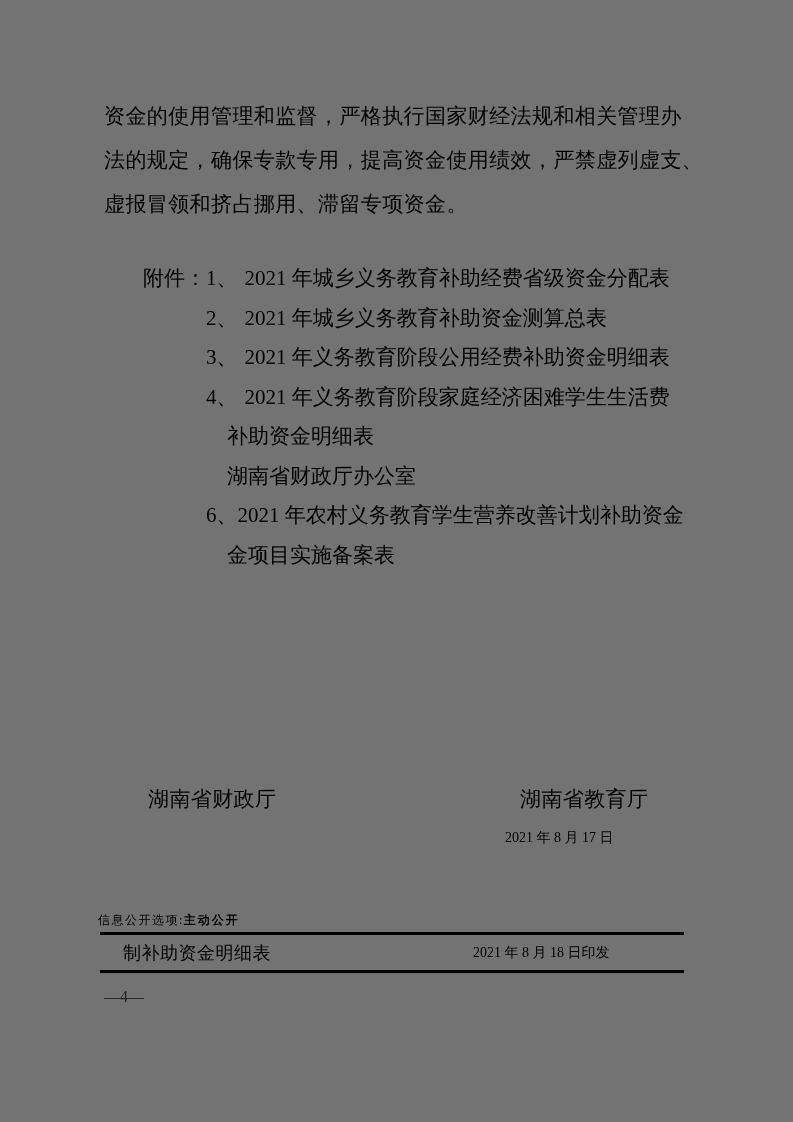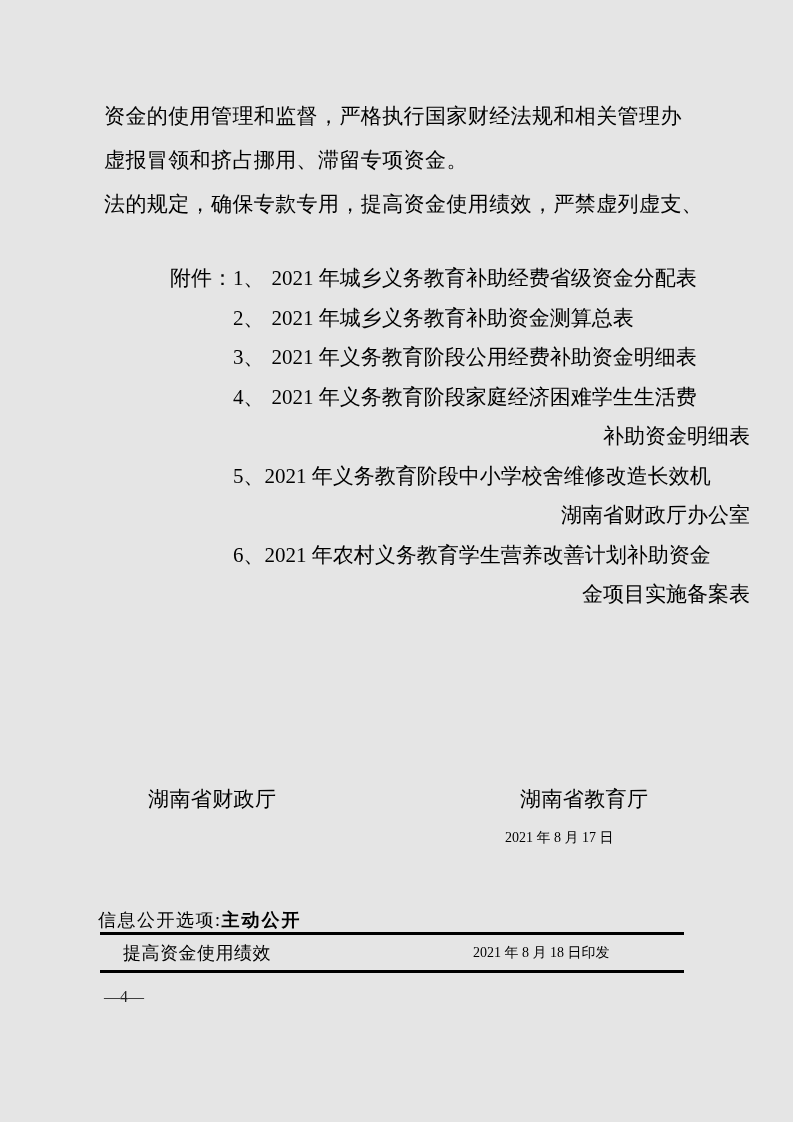--- a/index.html
+++ b/index.html
@@ -1,54 +1,54 @@
 <!DOCTYPE html>
 <html><head>
 <meta charset="utf-8">
 <style>
   html,body{margin:0;padding:0;background:#ffffff;}
   .page{
     position:relative;
     width:793px;height:1122px;
-    background:#e5e5e5;
+    background:#737373;
     color:#000;
     font-family:"Liberation Serif","DejaVu Serif",serif;
     overflow:hidden;
   }
   
   .body-para{position:absolute;left:104px;top:94px;width:600px;}
   .body-line{
     height:44px;line-height:44px;
     font-size:21px;letter-spacing:0.4px;
     white-space:nowrap;
   }
   
-  .attachments{position:absolute;left:143px;top:259px;width:580px;margin-left:27px;}
+  .attachments{position:absolute;left:143px;top:259px;width:580px;}
   .att-row{
     height:39.5px;line-height:39.5px;
     font-size:21px;white-space:nowrap;
   }
   .indent-num{padding-left:63px;}
-  .indent-cont{padding-left:84px;text-align:right;}
+  .indent-cont{padding-left:84px;}
   .att-num.sp{margin-right:7px;}
   
   .sig-org{
     position:absolute;top:787px;height:24px;line-height:24px;
     font-size:21px;letter-spacing:0.4px;white-space:nowrap;
   }
   .sig-left{left:148px;}
   .sig-right{left:520px;}
   .sig-date{
     position:absolute;top:826px;left:505px;height:24px;line-height:24px;
     font-size:14px;white-space:nowrap;
   }
   
   .colophon-row1{
     position:absolute;left:98px;top:908px;height:24px;line-height:24px;
-    font-size:18px;white-space:nowrap;
+    font-size:12px;white-space:nowrap;
   }
   .colophon-row1 .lbl{letter-spacing:1.5px;}
   .colophon-row1 .val{font-weight:bold;letter-spacing:2px;}
   .rule{
     position:absolute;left:100px;width:584px;height:3px;
     background:#000;
   }
   .rule-top{top:932px;}
   .rule-bottom{top:970px;}
   .colophon-issuer{
@@ -64,42 +64,39 @@
     font-size:16px;color:#222;white-space:nowrap;
   }
 </style>
 </head>
 <body>
 
 <div class="page">
 
   <div class="body-para">
     <div class="body-line">资金的使用管理和监督，严格执行国家财经法规和相关管理办</div>
+    <div class="body-line">法的规定，确保专款专用，提高资金使用绩效，严禁虚列虚支、</div>
     <div class="body-line">虚报冒领和挤占挪用、滞留专项资金。</div>
-    <div class="body-line">法的规定，确保专款专用，提高资金使用绩效，严禁虚列虚支、</div>
   </div>
 
   <div class="attachments">
     <div class="att-row">
       <span class="att-label">附件：</span><span class="att-num sp">1、</span><span>2021 年城乡义务教育补助经费省级资金分配表</span>
     </div>
     <div class="att-row indent-num">
       <span class="att-num sp">2、</span><span>2021 年城乡义务教育补助资金测算总表</span>
     </div>
     <div class="att-row indent-num">
       <span class="att-num sp">3、</span><span>2021 年义务教育阶段公用经费补助资金明细表</span>
     </div>
     <div class="att-row indent-num">
       <span class="att-num sp">4、</span><span>2021 年义务教育阶段家庭经济困难学生生活费</span>
     </div>
     <div class="att-row indent-cont">
       <span>补助资金明细表</span>
-    </div>
-    <div class="att-row indent-num">
-      <span class="att-num">5、</span><span>2021 年义务教育阶段中小学校舍维修改造长效机</span>
     </div>
     <div class="att-row indent-cont">
       <span>湖南省财政厅办公室</span>
     </div>
     <div class="att-row indent-num">
       <span class="att-num">6、</span><span>2021 年农村义务教育学生营养改善计划补助资金</span>
     </div>
     <div class="att-row indent-cont">
       <span>金项目实施备案表</span>
     </div>
@@ -108,20 +105,20 @@
   <div class="sig-org sig-left">湖南省财政厅</div>
   <div class="sig-org sig-right">湖南省教育厅</div>
   <div class="sig-date">2021 年 8 月 17 日</div>
 
   <div class="colophon-row1">
     <span class="lbl">信息公开选项:</span><span class="val">主动公开</span>
   </div>
 
   <div class="rule rule-top"></div>
 
-  <div class="colophon-issuer">提高资金使用绩效</div>
+  <div class="colophon-issuer">制补助资金明细表</div>
   <div class="colophon-printdate">2021 年 8 月 18 日印发</div>
 
   <div class="rule rule-bottom"></div>
 
   <div class="page-number">—4—</div>
 
 </div>
 
 </body></html>

